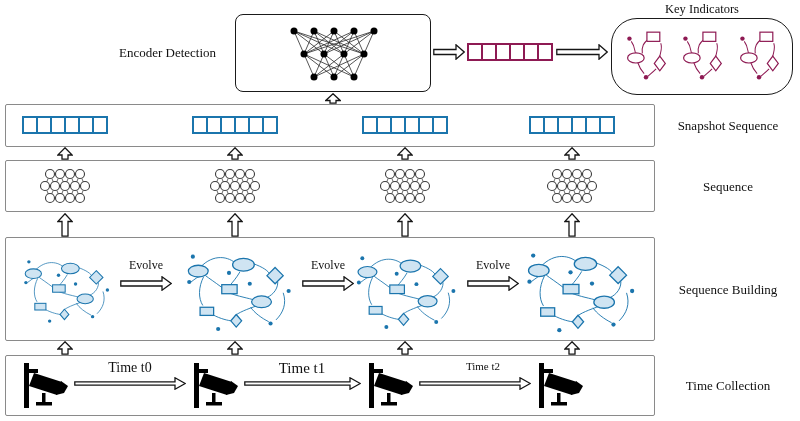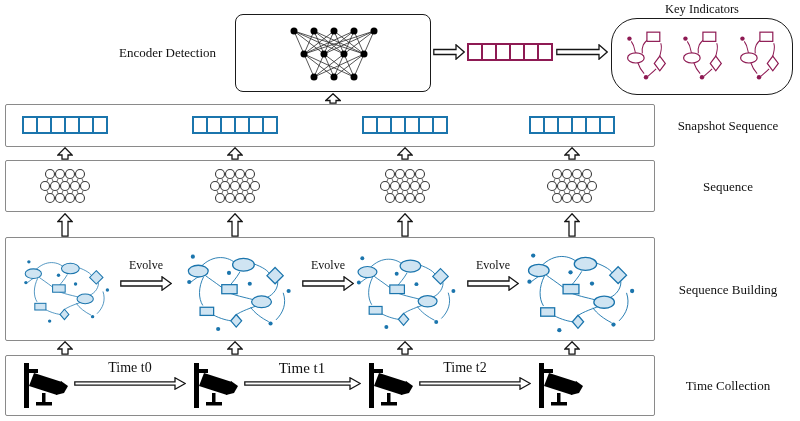--- a/index.html
+++ b/index.html
@@ -255,20 +255,20 @@
   <div class="lbl" style="left:90px;top:360px;width:80px;font-size:14px">Time t0</div>
   <svg class="abs" style="left:74px;top:377px" width="112" height="13">
       <polygon class="hollow" points="0.8,4.8 101,4.8 101,0.8 111.2,6.5 101,12.2 101,8.2 0.8,8.2"></polygon>
     </svg>
 
   <div class="lbl" style="left:262px;top:360px;width:80px;font-size:15px">Time t1</div>
   <svg class="abs" style="left:244px;top:377px" width="117" height="13">
       <polygon class="hollow" points="0.8,4.8 106,4.8 106,0.8 116.2,6.5 106,12.2 106,8.2 0.8,8.2"></polygon>
     </svg>
 
-  <div class="lbl" style="left:425px;top:360px;width:80px;font-size:14px">Time t2</div>
+  <div class="lbl" style="left:443px;top:360px;width:80px;font-size:11px">Time t2</div>
   <svg class="abs" style="left:419px;top:377px" width="112" height="13">
       <polygon class="hollow" points="0.8,4.8 101,4.8 101,0.8 111.2,6.5 101,12.2 101,8.2 0.8,8.2"></polygon>
     </svg>
 
   <div class="rowlabel" style="top:378px">Time Collection</div>
 
 </div>
 
 </body></html>

